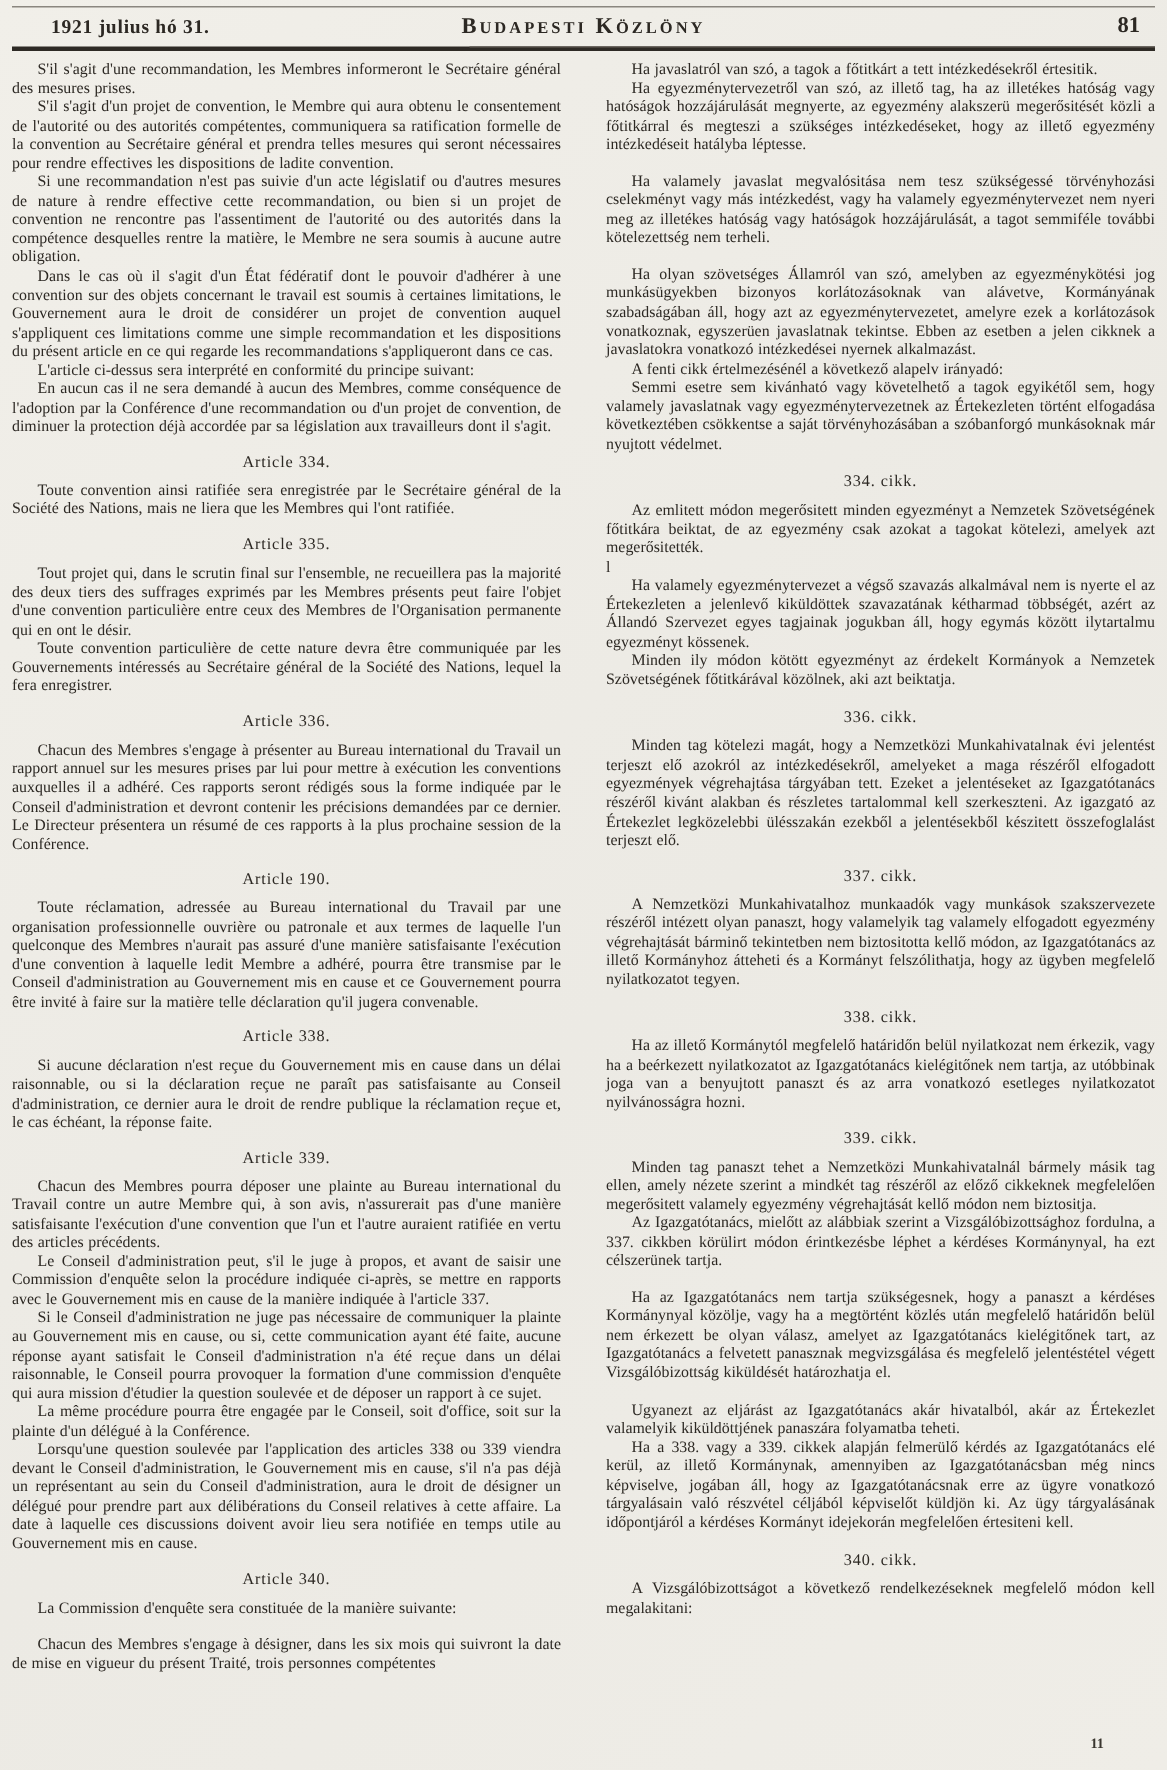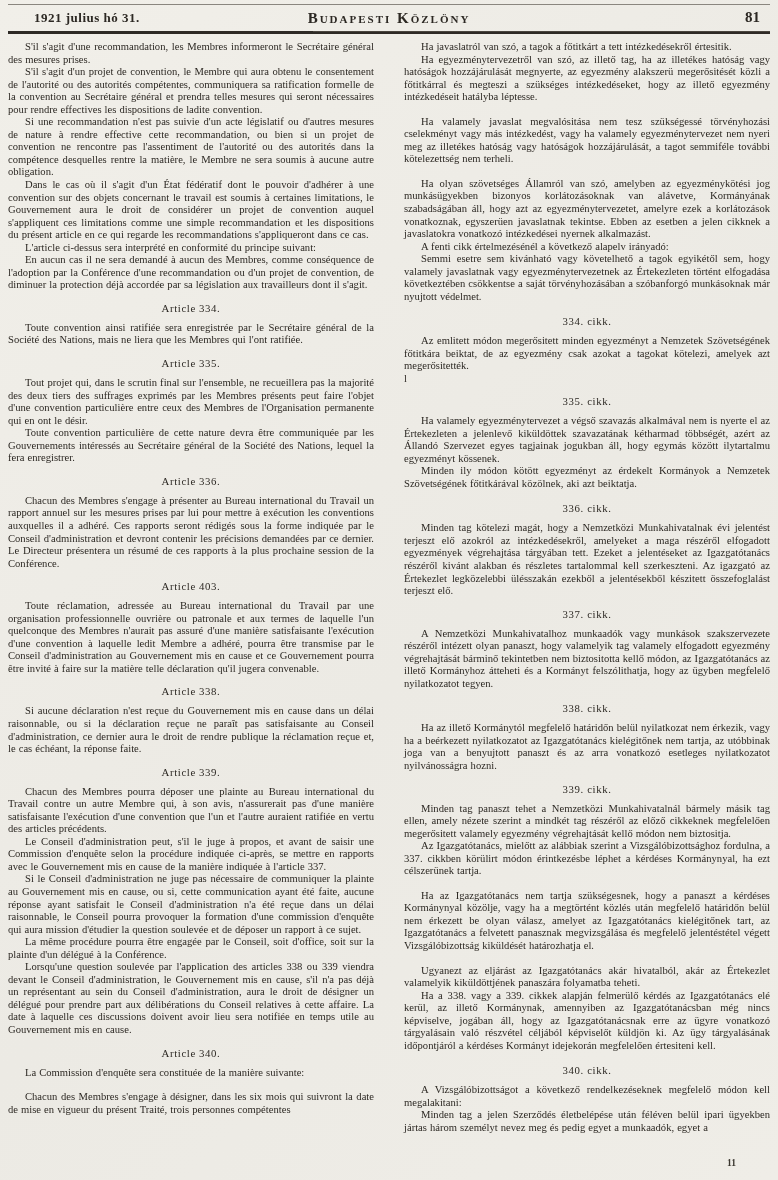--- a/index.html
+++ b/index.html
@@ -72,21 +72,21 @@
         <p class="paragraph">Dans le cas où il s'agit d'un État fédératif dont le pouvoir d'adhérer à une convention sur des objets concernant le travail est soumis à certaines limitations, le Gouvernement aura le droit de considérer un projet de convention auquel s'appliquent ces limitations comme une simple recommandation et les dispositions du présent article en ce qui regarde les recommandations s'appliqueront dans ce cas.</p>
         <p class="paragraph">L'article ci-dessus sera interprété en conformité du principe suivant:</p>
         <p class="paragraph">En aucun cas il ne sera demandé à aucun des Membres, comme conséquence de l'adoption par la Conférence d'une recommandation ou d'un projet de convention, de diminuer la protection déjà accordée par sa législation aux travailleurs dont il s'agit.</p>
         <h3 class="heading">Article 334.</h3>
         <p class="paragraph">Toute convention ainsi ratifiée sera enregistrée par le Secrétaire général de la Société des Nations, mais ne liera que les Membres qui l'ont ratifiée.</p>
         <h3 class="heading">Article 335.</h3>
         <p class="paragraph">Tout projet qui, dans le scrutin final sur l'ensemble, ne recueillera pas la majorité des deux tiers des suffrages exprimés par les Membres présents peut faire l'objet d'une convention particulière entre ceux des Membres de l'Organisation permanente qui en ont le désir.</p>
         <p class="paragraph">Toute convention particulière de cette nature devra être communiquée par les Gouvernements intéressés au Secrétaire général de la Société des Nations, lequel la fera enregistrer.</p>
         <h3 class="heading">Article 336.</h3>
         <p class="paragraph">Chacun des Membres s'engage à présenter au Bureau international du Travail un rapport annuel sur les mesures prises par lui pour mettre à exécution les conventions auxquelles il a adhéré. Ces rapports seront rédigés sous la forme indiquée par le Conseil d'administration et devront contenir les précisions demandées par ce dernier. Le Directeur présentera un résumé de ces rapports à la plus prochaine session de la Conférence.</p>
-        <h3 class="heading">Article 403.</h3>
+        <h3 class="heading">Article 190.</h3>
         <p class="paragraph">Toute réclamation, adressée au Bureau international du Travail par une organisation professionnelle ouvrière ou patronale et aux termes de laquelle l'un quelconque des Membres n'aurait pas assuré d'une manière satisfaisante l'exécution d'une convention à laquelle ledit Membre a adhéré, pourra être transmise par le Conseil d'administration au Gouvernement mis en cause et ce Gouvernement pourra être invité à faire sur la matière telle déclaration qu'il jugera convenable.</p>
         <h3 class="heading">Article 338.</h3>
         <p class="paragraph">Si aucune déclaration n'est reçue du Gouvernement mis en cause dans un délai raisonnable, ou si la déclaration reçue ne paraît pas satisfaisante au Conseil d'administration, ce dernier aura le droit de rendre publique la réclamation reçue et, le cas échéant, la réponse faite.</p>
         <h3 class="heading">Article 339.</h3>
         <p class="paragraph">Chacun des Membres pourra déposer une plainte au Bureau international du Travail contre un autre Membre qui, à son avis, n'assurerait pas d'une manière satisfaisante l'exécution d'une convention que l'un et l'autre auraient ratifiée en vertu des articles précédents.</p>
         <p class="paragraph">Le Conseil d'administration peut, s'il le juge à propos, et avant de saisir une Commission d'enquête selon la procédure indiquée ci-après, se mettre en rapports avec le Gouvernement mis en cause de la manière indiquée à l'article 337.</p>
         <p class="paragraph">Si le Conseil d'administration ne juge pas nécessaire de communiquer la plainte au Gouvernement mis en cause, ou si, cette communication ayant été faite, aucune réponse ayant satisfait le Conseil d'administration n'a été reçue dans un délai raisonnable, le Conseil pourra provoquer la formation d'une commission d'enquête qui aura mission d'étudier la question soulevée et de déposer un rapport à ce sujet.</p>
         <p class="paragraph">La même procédure pourra être engagée par le Conseil, soit d'office, soit sur la plainte d'un délégué à la Conférence.</p>
         <p class="paragraph">Lorsqu'une question soulevée par l'application des articles 338 ou 339 viendra devant le Conseil d'administration, le Gouvernement mis en cause, s'il n'a pas déjà un représentant au sein du Conseil d'administration, aura le droit de désigner un délégué pour prendre part aux délibérations du Conseil relatives à cette affaire. La date à laquelle ces discussions doivent avoir lieu sera notifiée en temps utile au Gouvernement mis en cause.</p>
         <h3 class="heading">Article 340.</h3>
@@ -96,36 +96,34 @@
     <div class="col">
         <p class="paragraph">Ha javaslatról van szó, a tagok a főtitkárt a tett intézkedésekről értesitik.</p>
         <p class="paragraph">Ha egyezménytervezetről van szó, az illető tag, ha az illetékes hatóság vagy hatóságok hozzájárulását megnyerte, az egyezmény alakszerü megerősitését közli a főtitkárral és megteszi a szükséges intézkedéseket, hogy az illető egyezmény intézkedéseit hatályba léptesse.</p>
         <p class="paragraph gap">Ha valamely javaslat megvalósitása nem tesz szükségessé törvényhozási cselekményt vagy más intézkedést, vagy ha valamely egyezménytervezet nem nyeri meg az illetékes hatóság vagy hatóságok hozzájárulását, a tagot semmiféle további kötelezettség nem terheli.</p>
         <p class="paragraph gap">Ha olyan szövetséges Államról van szó, amelyben az egyezménykötési jog munkásügyekben bizonyos korlátozásoknak van alávetve, Kormányának szabadságában áll, hogy azt az egyezménytervezetet, amelyre ezek a korlátozások vonatkoznak, egyszerüen javaslatnak tekintse. Ebben az esetben a jelen cikknek a javaslatokra vonatkozó intézkedései nyernek alkalmazást.</p>
         <p class="paragraph">A fenti cikk értelmezésénél a következő alapelv irányadó:</p>
         <p class="paragraph">Semmi esetre sem kivánható vagy követelhető a tagok egyikétől sem, hogy valamely javaslatnak vagy egyezménytervezetnek az Értekezleten történt elfogadása következtében csökkentse a saját törvényhozásában a szóbanforgó munkásoknak már nyujtott védelmet.</p>
         <h3 class="heading gap">334. cikk.</h3>
         <p class="paragraph">Az emlitett módon megerősitett minden egyezményt a Nemzetek Szövetségének főtitkára beiktat, de az egyezmény csak azokat a tagokat kötelezi, amelyek azt megerősitették.</p>
         <p class="stray">l</p>
-        <h3 class="heading">335. cikk.</h3>
         <p class="paragraph">Ha valamely egyezménytervezet a végső szavazás alkalmával nem is nyerte el az Értekezleten a jelenlevő kiküldöttek szavazatának kétharmad többségét, azért az Állandó Szervezet egyes tagjainak jogukban áll, hogy egymás között ilytartalmu egyezményt kössenek.</p>
         <p class="paragraph">Minden ily módon kötött egyezményt az érdekelt Kormányok a Nemzetek Szövetségének főtitkárával közölnek, aki azt beiktatja.</p>
         <h3 class="heading gap">336. cikk.</h3>
         <p class="paragraph">Minden tag kötelezi magát, hogy a Nemzetközi Munkahivatalnak évi jelentést terjeszt elő azokról az intézkedésekről, amelyeket a maga részéről elfogadott egyezmények végrehajtása tárgyában tett. Ezeket a jelentéseket az Igazgatótanács részéről kivánt alakban és részletes tartalommal kell szerkeszteni. Az igazgató az Értekezlet legközelebbi ülésszakán ezekből a jelentésekből készitett összefoglalást terjeszt elő.</p>
         <h3 class="heading">337. cikk.</h3>
         <p class="paragraph">A Nemzetközi Munkahivatalhoz munkaadók vagy munkások szakszervezete részéről intézett olyan panaszt, hogy valamelyik tag valamely elfogadott egyezmény végrehajtását bárminő tekintetben nem biztositotta kellő módon, az Igazgatótanács az illető Kormányhoz átteheti és a Kormányt felszólithatja, hogy az ügyben megfelelő nyilatkozatot tegyen.</p>
         <h3 class="heading gap">338. cikk.</h3>
         <p class="paragraph">Ha az illető Kormánytól megfelelő határidőn belül nyilatkozat nem érkezik, vagy ha a beérkezett nyilatkozatot az Igazgatótanács kielégitőnek nem tartja, az utóbbinak joga van a benyujtott panaszt és az arra vonatkozó esetleges nyilatkozatot nyilvánosságra hozni.</p>
         <h3 class="heading">339. cikk.</h3>
         <p class="paragraph">Minden tag panaszt tehet a Nemzetközi Munkahivatalnál bármely másik tag ellen, amely nézete szerint a mindkét tag részéről az előző cikkeknek megfelelően megerősitett valamely egyezmény végrehajtását kellő módon nem biztositja.</p>
         <p class="paragraph">Az Igazgatótanács, mielőtt az alábbiak szerint a Vizsgálóbizottsághoz fordulna, a 337. cikkben körülirt módon érintkezésbe léphet a kérdéses Kormánynyal, ha ezt célszerünek tartja.</p>
         <p class="paragraph gap">Ha az Igazgatótanács nem tartja szükségesnek, hogy a panaszt a kérdéses Kormánynyal közölje, vagy ha a megtörtént közlés után megfelelő határidőn belül nem érkezett be olyan válasz, amelyet az Igazgatótanács kielégitőnek tart, az Igazgatótanács a felvetett panasznak megvizsgálása és megfelelő jelentéstétel végett Vizsgálóbizottság kiküldését határozhatja el.</p>
         <p class="paragraph gap">Ugyanezt az eljárást az Igazgatótanács akár hivatalból, akár az Értekezlet valamelyik kiküldöttjének panaszára folyamatba teheti.</p>
         <p class="paragraph">Ha a 338. vagy a 339. cikkek alapján felmerülő kérdés az Igazgatótanács elé kerül, az illető Kormánynak, amennyiben az Igazgatótanácsban még nincs képviselve, jogában áll, hogy az Igazgatótanácsnak erre az ügyre vonatkozó tárgyalásain való részvétel céljából képviselőt küldjön ki. Az ügy tárgyalásának időpontjáról a kérdéses Kormányt idejekorán megfelelően értesiteni kell.</p>
         <h3 class="heading gap">340. cikk.</h3>
         <p class="paragraph">A Vizsgálóbizottságot a következő rendelkezéseknek megfelelő módon kell megalakitani:</p>
-        <p class="paragraph">Minden tag a jelen Szerződés életbelépése után féléven belül ipari ügyekben jártas három személyt nevez meg és pedig egyet a munkaadók, egyet a</p>
       </div>
   </div>
 
   <span class="sheet-mark">11</span>
 
 </div>
 
 </body></html>

